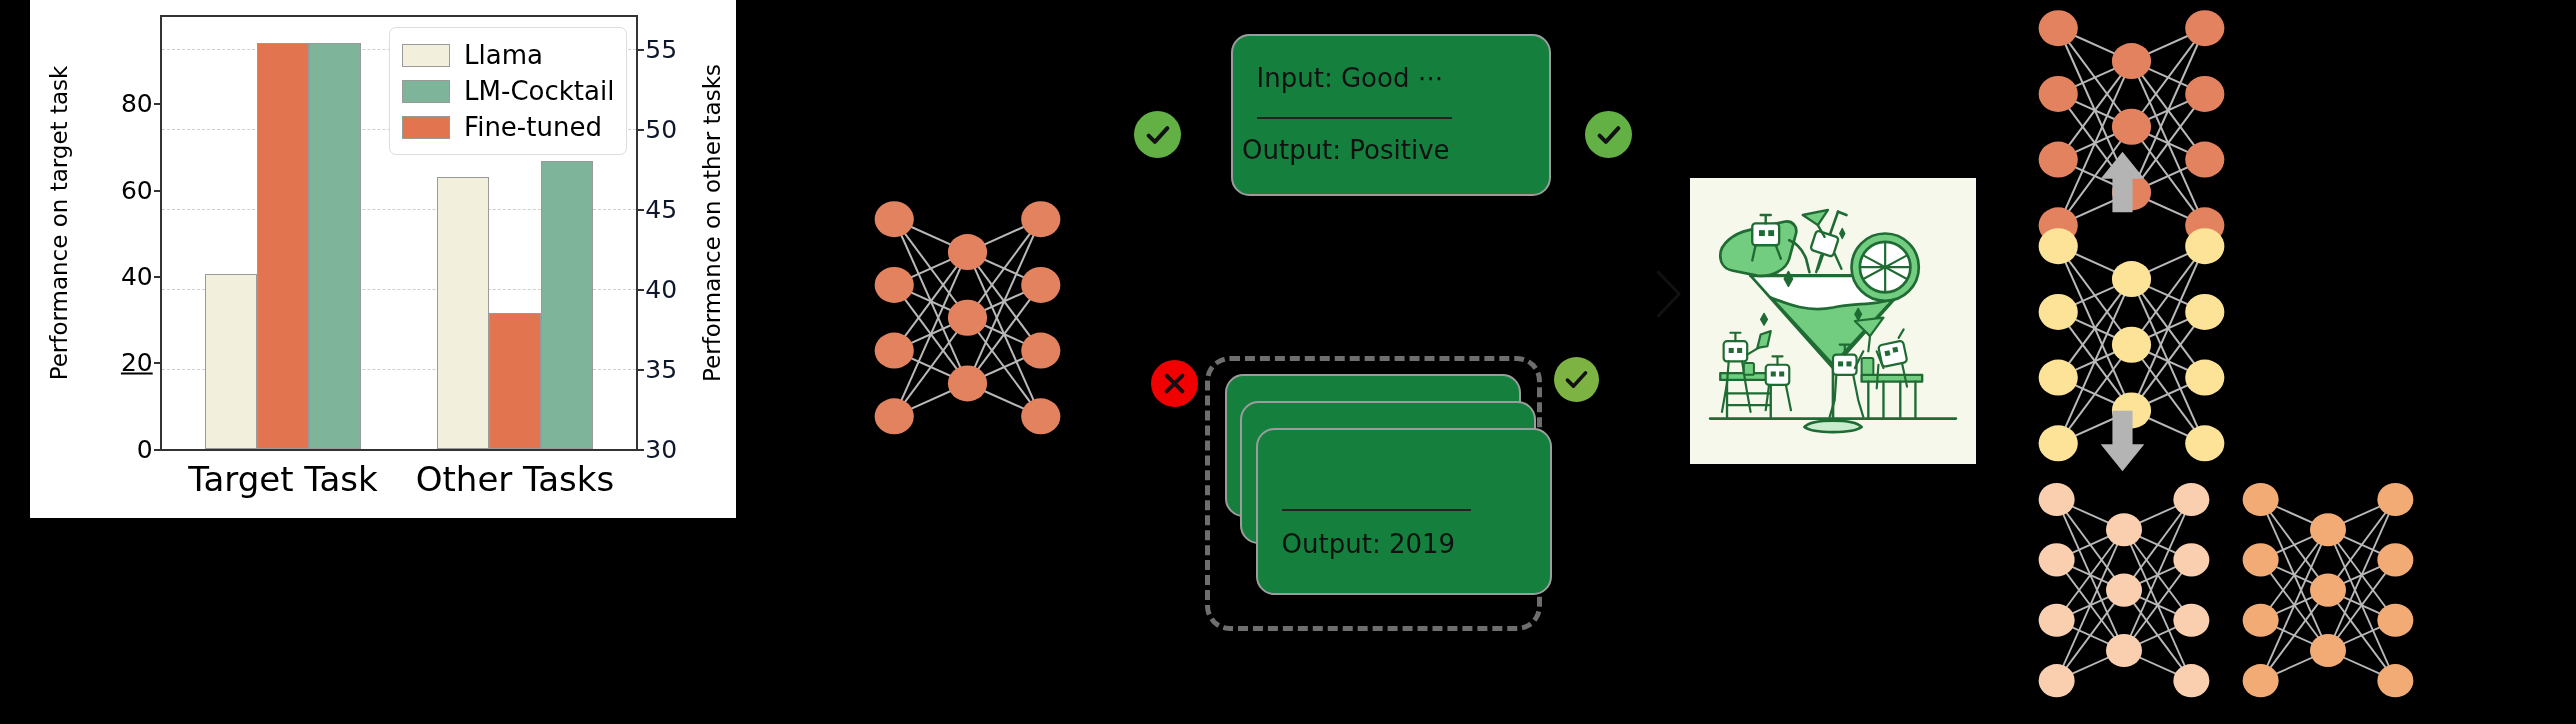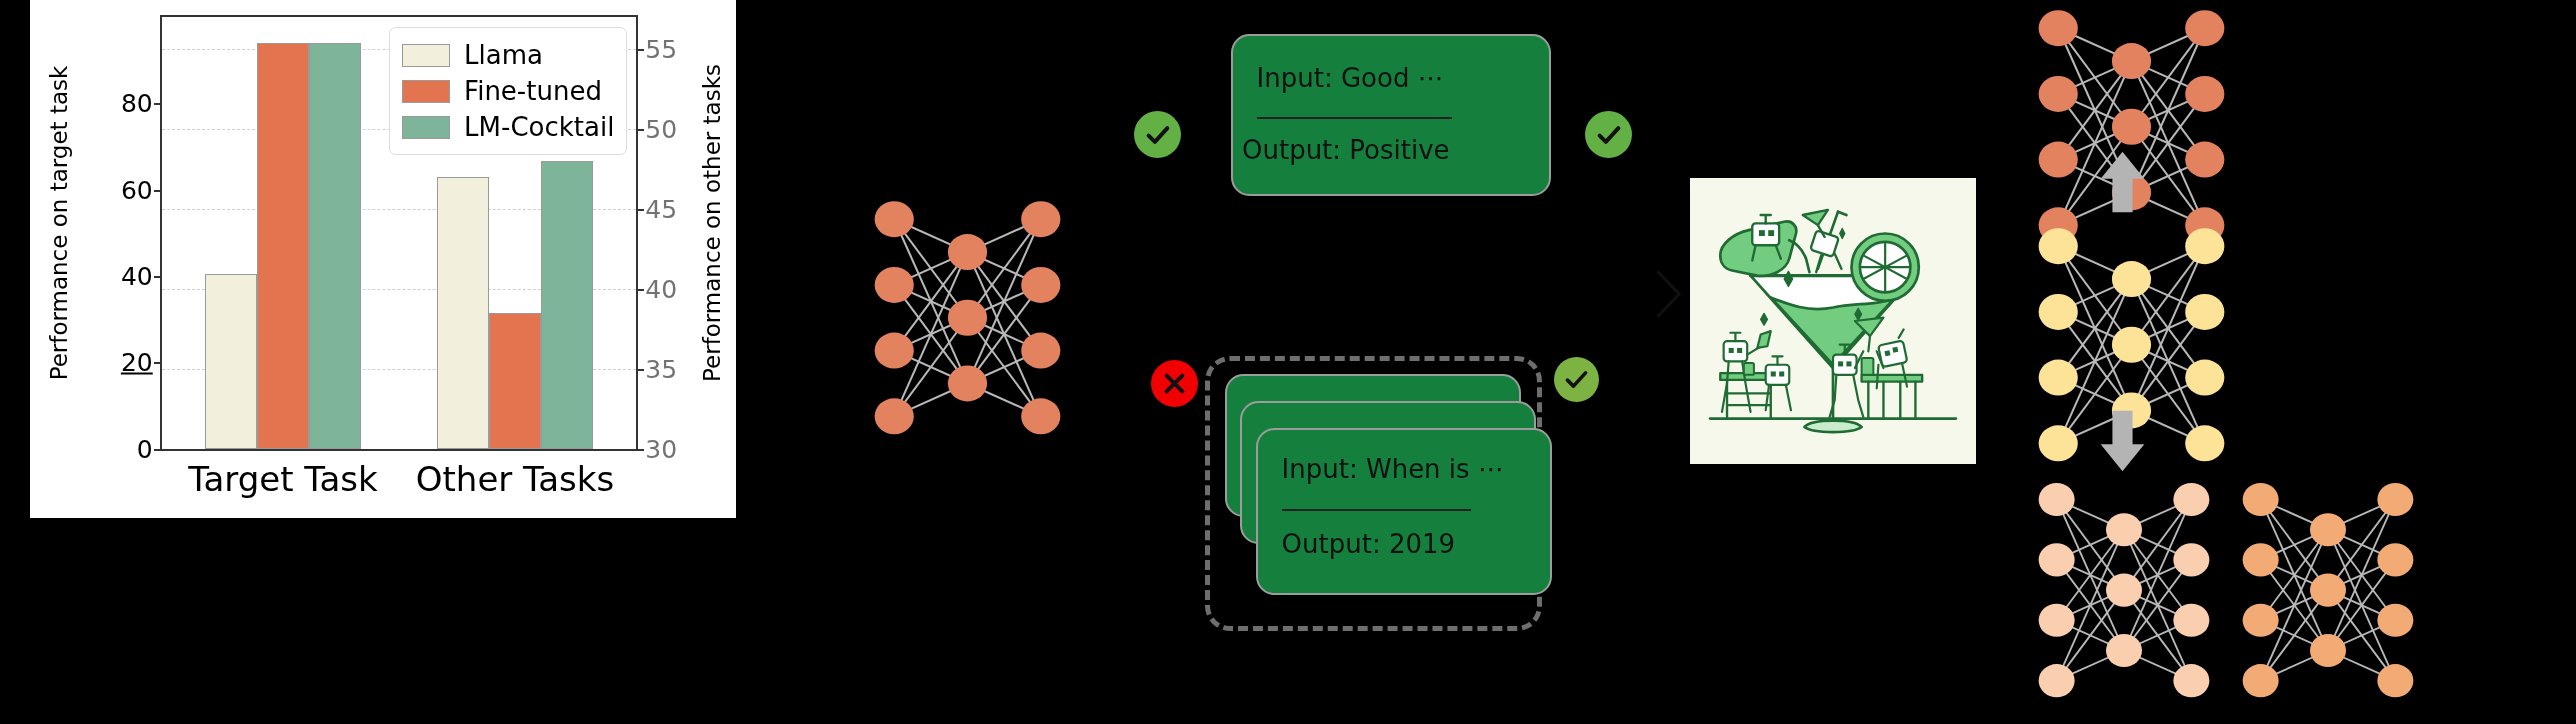--- a/index.html
+++ b/index.html
@@ -15,21 +15,21 @@
   .ylabel-right{position:absolute;left:488px;top:210px;width:387px;
       transform:rotate(-90deg);text-align:center;font-size:23px;color:#000;}
 
   #plot-frame{position:absolute;left:130px;top:15px;width:478px;height:436px;
       border:2.1px solid #333;box-sizing:border-box;background:#fff;}
 
   .gridline{position:absolute;left:0;width:100%;height:0;border-top:1.3px dashed #cfcfcf;}
   .tick-l{position:absolute;right:100%;margin-right:9.3px;transform:translateY(-50%);
       font-size:25px;color:#000;white-space:nowrap;}
   .tick-r{position:absolute;left:100%;margin-left:9.3px;transform:translateY(-50%);
-      font-size:25px;color:#737373;white-space:nowrap;}
+      font-size:25px;color:#0f172a;white-space:nowrap;}
   .tickmark-l{position:absolute;right:100%;width:8.4px;height:0;border-top:2.1px solid #333;}
   .tickmark-r{position:absolute;left:100%;width:8.4px;height:0;border-top:2.1px solid #333;}
 
   .bar{position:absolute;bottom:0;border:1.3px solid #9a9a9a;box-sizing:border-box;}
 
   .xtick{position:absolute;top:100%;margin-top:10px;transform:translateX(-50%);
       font-size:34px;color:#000;white-space:nowrap;}
 
   #legend{position:absolute;left:227px;top:10px;width:238px;height:128px;
       background:#fff;border:1.3px solid #dddddd;border-radius:6.7px;
@@ -116,26 +116,26 @@
           <div class="xtick" style="left: 121px;">Target Task</div>
           <div class="xtick" style="left: 353px;">Other Tasks</div>
         </div>
 
       <div id="legend">
           <div class="legend-row">
             <div class="legend-swatch" style="background: rgb(242, 239, 220);"></div>
             <div class="legend-label">Llama</div>
           </div>
           <div class="legend-row">
+            <div class="legend-swatch" style="background: rgb(126, 180, 154);"></div>
+            <div class="legend-label">LM-Cocktail</div>
+          </div>
+          <div class="legend-row">
             <div class="legend-swatch" style="background: rgb(226, 116, 79);"></div>
             <div class="legend-label">Fine-tuned</div>
-          </div>
-          <div class="legend-row">
-            <div class="legend-swatch" style="background: rgb(126, 180, 154);"></div>
-            <div class="legend-label">LM-Cocktail</div>
           </div>
         </div>
     </div>
   </div>
 </div>
 
 <div class="nn" id="nn-src" style="left:874px;top:199px;">
     <svg width="187" height="283" viewBox="0 0 222 336">
       <g stroke="#b9b9b9" stroke-width="2.4000000000000004" fill="none">
         <line x1="24" y1="24" x2="111" y2="63"></line>
@@ -194,21 +194,20 @@
   <svg width="30" height="30" viewBox="0 0 24 24">
       <path d="M4.5 12.5l5 5 10-11" fill="none" stroke="#111" stroke-width="3.2" stroke-linecap="round" stroke-linejoin="round"></path>
     </svg>
 </div>
 
 <div class="dashbox" id="dash-group" style="left:1205px;top:356px;width:337px;height:275px;"></div>
 
 <div class="card" style="left:1225px;top:374px;width:296px;height:143px;"></div>
 <div class="card" style="left:1240px;top:401px;width:296px;height:143px;"></div>
 <div class="card" id="card-stack-front" style="left:1256px;top:428px;width:296px;height:167px;">
-  <div class="card-text" id="card-bot-in" style="left:23.6px;top:23.6px;">Input: When is ⋯</div>
   <div class="card-rule" style="left:23.6px;top:79px;width:189px;"></div>
   <div class="card-text" id="card-bot-out" style="left:23.6px;top:99px;">Output: 2019</div>
 </div>
 
 <div class="badge" id="badge-bl" style="left:1151px;top:360px;width:47px;height:47px;background:#f00000;">
   <svg width="27" height="27" viewBox="0 0 24 24">
       <path d="M5 5l14 14M19 5L5 19" fill="none" stroke="#111" stroke-width="3.6" stroke-linecap="round"></path>
     </svg>
 </div>
 <div class="badge" id="badge-br" style="left:1554px;top:357px;width:45px;height:45px;background:#7cb342;">

